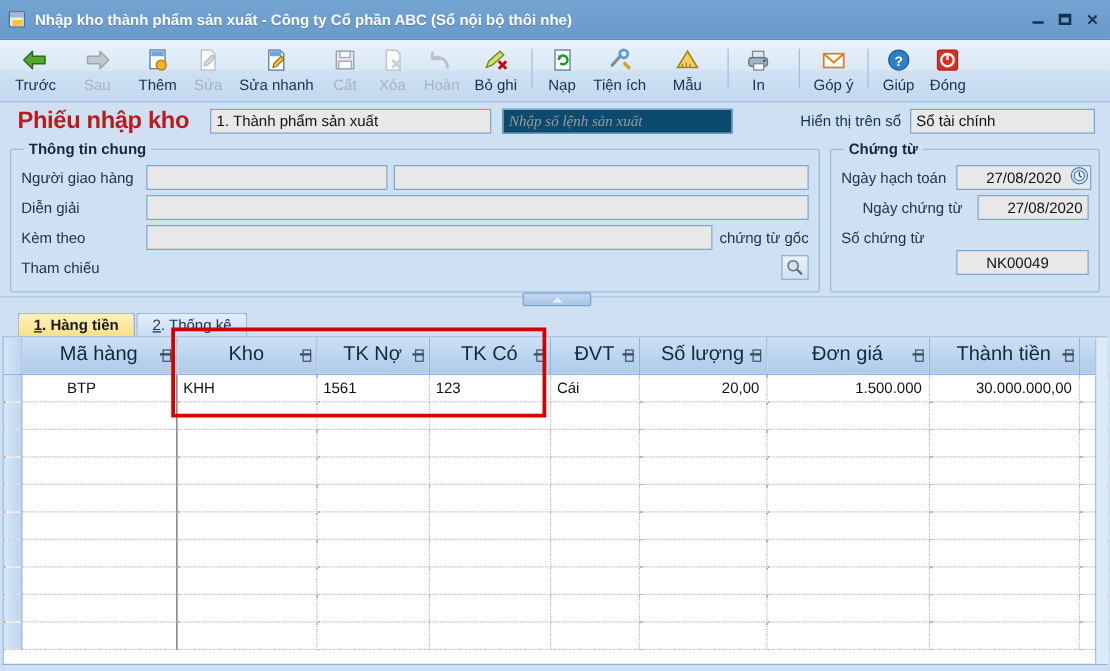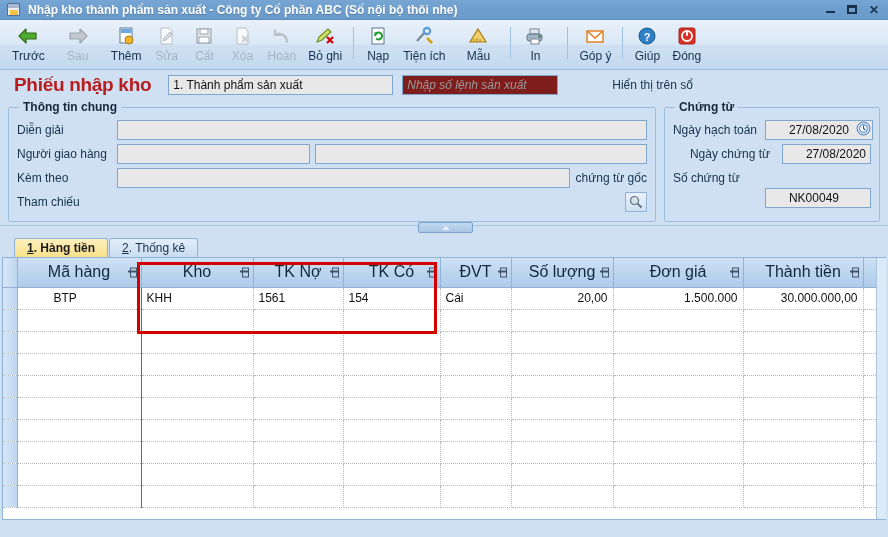--- a/index.html
+++ b/index.html
@@ -8,21 +8,21 @@
     width: 888px; height: 537px;
     font-family: "Liberation Sans", sans-serif;
     font-size: 12px;
     background: #cfe0f2;
     overflow: hidden;
     position: relative;
   }
 
   
   .titlebar {
-    height: 20px;
+    height: 32px;
     background: linear-gradient(to bottom, #77a6d4 0%, #6d9ecd 50%, #6b9bcb 100%);
     display: flex; align-items: center;
     padding: 0 4px 0 6px;
     border-bottom: 1px solid #5c8cbd;
   }
   .tb-icon {
     width: 16px; height: 15px; margin-right: 6px;
     position: relative; flex: none;
   }
   .tb-icon .bk {
@@ -245,20 +245,30 @@
   <div class="tbtn disabled">
     <span class="ico">
       <svg width="20" height="20" viewBox="0 0 20 20">
           <path d="M5 2 h8 l3 3 v13 H5 Z" fill="#fafafa" stroke="#b4bcc4"></path>
           <path d="M8 12 l6-6 2 2 -6 6 -2.6 0.6 Z" fill="#d7dde3" stroke="#aeb6bd"></path>
         </svg>
     </span>
     <span class="lbl">Sửa</span>
   </div>
 
+  <div class="tbtn">
+    <span class="ico">
+      <svg width="20" height="20" viewBox="0 0 20 20">
+          <path d="M4 2 h9 l3 3 v13 H4 Z" fill="#ffffff" stroke="#5a7490"></path>
+          <rect x="5" y="3" width="9" height="4" fill="#6aa6e0"></rect>
+          <path d="M8 13 l6-6 2.2 2.2 -6 6 -2.8 0.7 Z" fill="#f2c14e" stroke="#9c7412"></path>
+        </svg>
+    </span>
+    <span class="lbl">Sửa nhanh</span>
+  </div>
 
   <div class="tbtn disabled">
     <span class="ico">
       <svg width="20" height="20" viewBox="0 0 20 20">
           <rect x="3" y="3" width="14" height="14" fill="#e7e9eb" stroke="#8e979f"></rect>
           <rect x="6" y="3" width="8" height="5" fill="#fbfbfb" stroke="#9aa3ab"></rect>
           <rect x="5" y="11" width="10" height="6" fill="#fff" stroke="#9aa3ab"></rect>
         </svg>
     </span>
     <span class="lbl">Cất</span>
@@ -376,38 +386,39 @@
           <path d="M10 5 v5" stroke="#fff" stroke-width="1.8"></path>
         </svg>
     </span>
     <span class="lbl">Đóng</span>
   </div>
 </div>
 
 <div class="hdrrow">
   <span class="pagetitle">Phiếu nhập kho</span>
   <span class="inp" style="width:225px;margin-left:17px;">1. Thành phẩm sản xuất</span>
-  <span class="inp ph" style="width:156px;margin-left:9px;background:#7f1d1d;">Nhập số lệnh sản xuất</span>
+  <span class="inp ph" style="width:184px;margin-left:9px;background:#0c4a6e;font-family:Liberation Serif, serif;">Nhập số lệnh sản xuất</span>
   <span class="lbl-r" style="margin-left:54px;">Hiển thị trên sổ</span>
+  <span class="inp" style="width:148px;margin-left:7px;">Sổ tài chính</span>
 </div>
 
 <div class="panels">
 
   <fieldset style="flex:1;">
     <legend>Thông tin chung</legend>
-
-    <div class="frow">
-      <span class="flabel">Diễn giải</span>
-      <span class="inp"></span>
-    </div>
 
     <div class="frow">
       <span class="flabel">Người giao hàng</span>
       <span class="inp" style="width:193px;flex:none;"></span>
       <span class="inp" style="flex:1;margin-left:5px;"></span>
+    </div>
+
+    <div class="frow">
+      <span class="flabel">Diễn giải</span>
+      <span class="inp"></span>
     </div>
 
     <div class="frow">
       <span class="flabel">Kèm theo</span>
       <span class="inp" style="flex:1;"></span>
       <span class="lbl-r" style="margin-left:6px;white-space:nowrap;">chứng từ gốc</span>
     </div>
 
     <div class="frow">
       <span class="flabel">Tham chiếu</span>
@@ -493,21 +504,21 @@
         <th><span>Thành tiền</span><span class="pin"></span></th>
         <th></th>
       </tr>
     </thead>
     <tbody>
       <tr>
         <td class="rowhdr"></td>
         <td class="solid-r">BTP</td>
         <td>KHH</td>
         <td>1561</td>
-        <td>154</td>
+        <td>123</td>
         <td>Cái</td>
         <td class="num">20,00</td>
         <td class="num">1.500.000</td>
         <td class="num">30.000.000,00</td>
         <td></td>
       </tr>
     <tr>
           <td class="rowhdr"></td>
           <td class="solid-r">&nbsp;</td>
           <td>&nbsp;</td>

